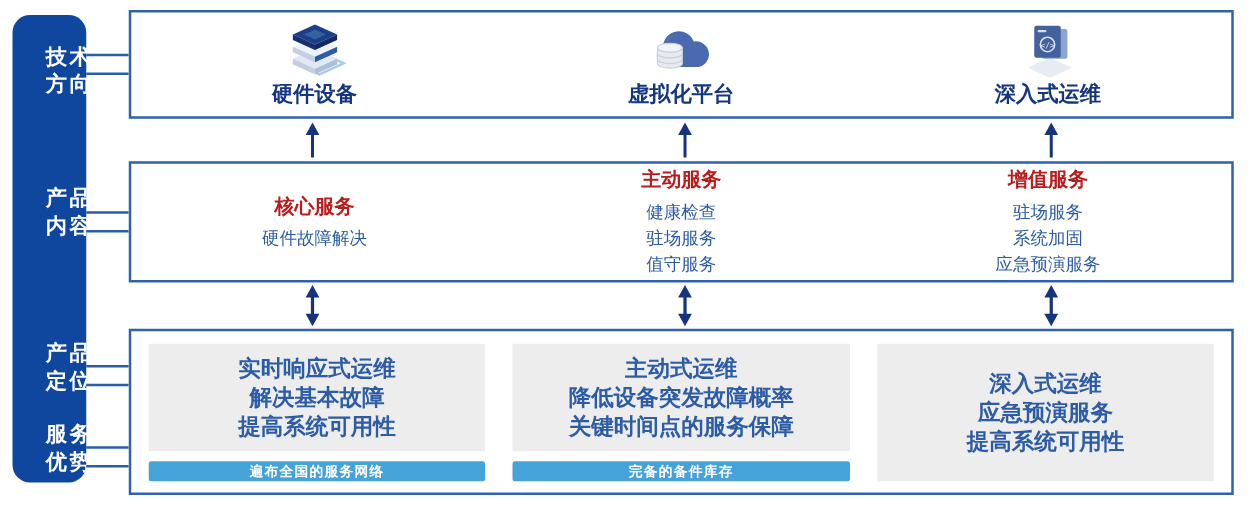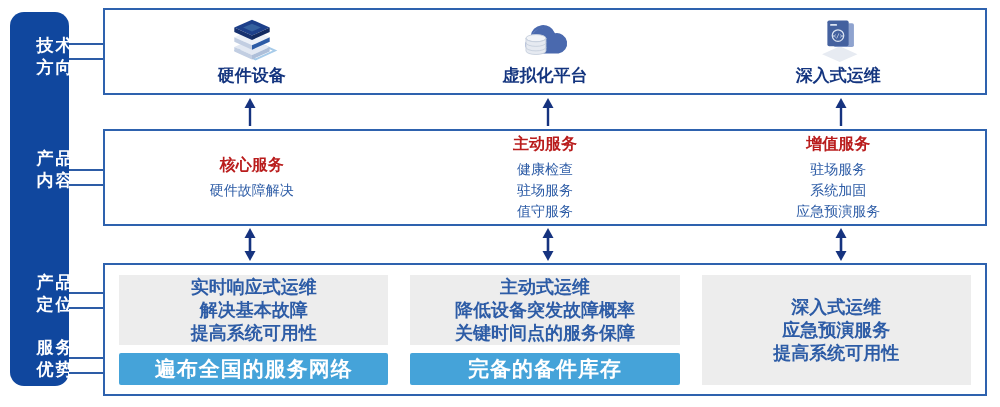--- a/index.html
+++ b/index.html
@@ -35,22 +35,22 @@
 
   .product-col { flex:1; display:flex; flex-direction:column; align-items:center;
                  justify-content:center; }
   .product-title { font-size:16px; font-weight:bold; color:#b91c1c; margin-bottom:4px; }
   .product-item { font-size:14px; color:#2D5CA6; line-height:21px; }
 
   .pos-col { flex:1; display:flex; flex-direction:column; }
   .pos-panel { background:#EDEDED; flex:1; display:flex; flex-direction:column;
                align-items:center; justify-content:center; }
   .pos-point { font-size:18px; color:#2D5CA6; line-height:23px;font-weight:bold; }
-  .pos-bar { margin-top:8px; height:32px; background:#45A3D9; color:#fff;
-             font-weight:bold; font-size:21px; letter-spacing:1px; border-radius:2px;
+  .pos-bar { margin-top:8px; height:16px; background:#45A3D9; color:#fff;
+             font-weight:bold; font-size:11px; letter-spacing:1px; border-radius:2px;
              display:flex; align-items:center; justify-content:center; }
 
   
   .arrow { position:absolute; transform:translateX(-50%); }
   .arrow-up  { top:98px; }
   .arrow-dbl { top:228px; }
   .ax-0{left:250px}.ax-1{left:548px}.ax-2{left:841px}
 </style>
 </head>
 <body>

